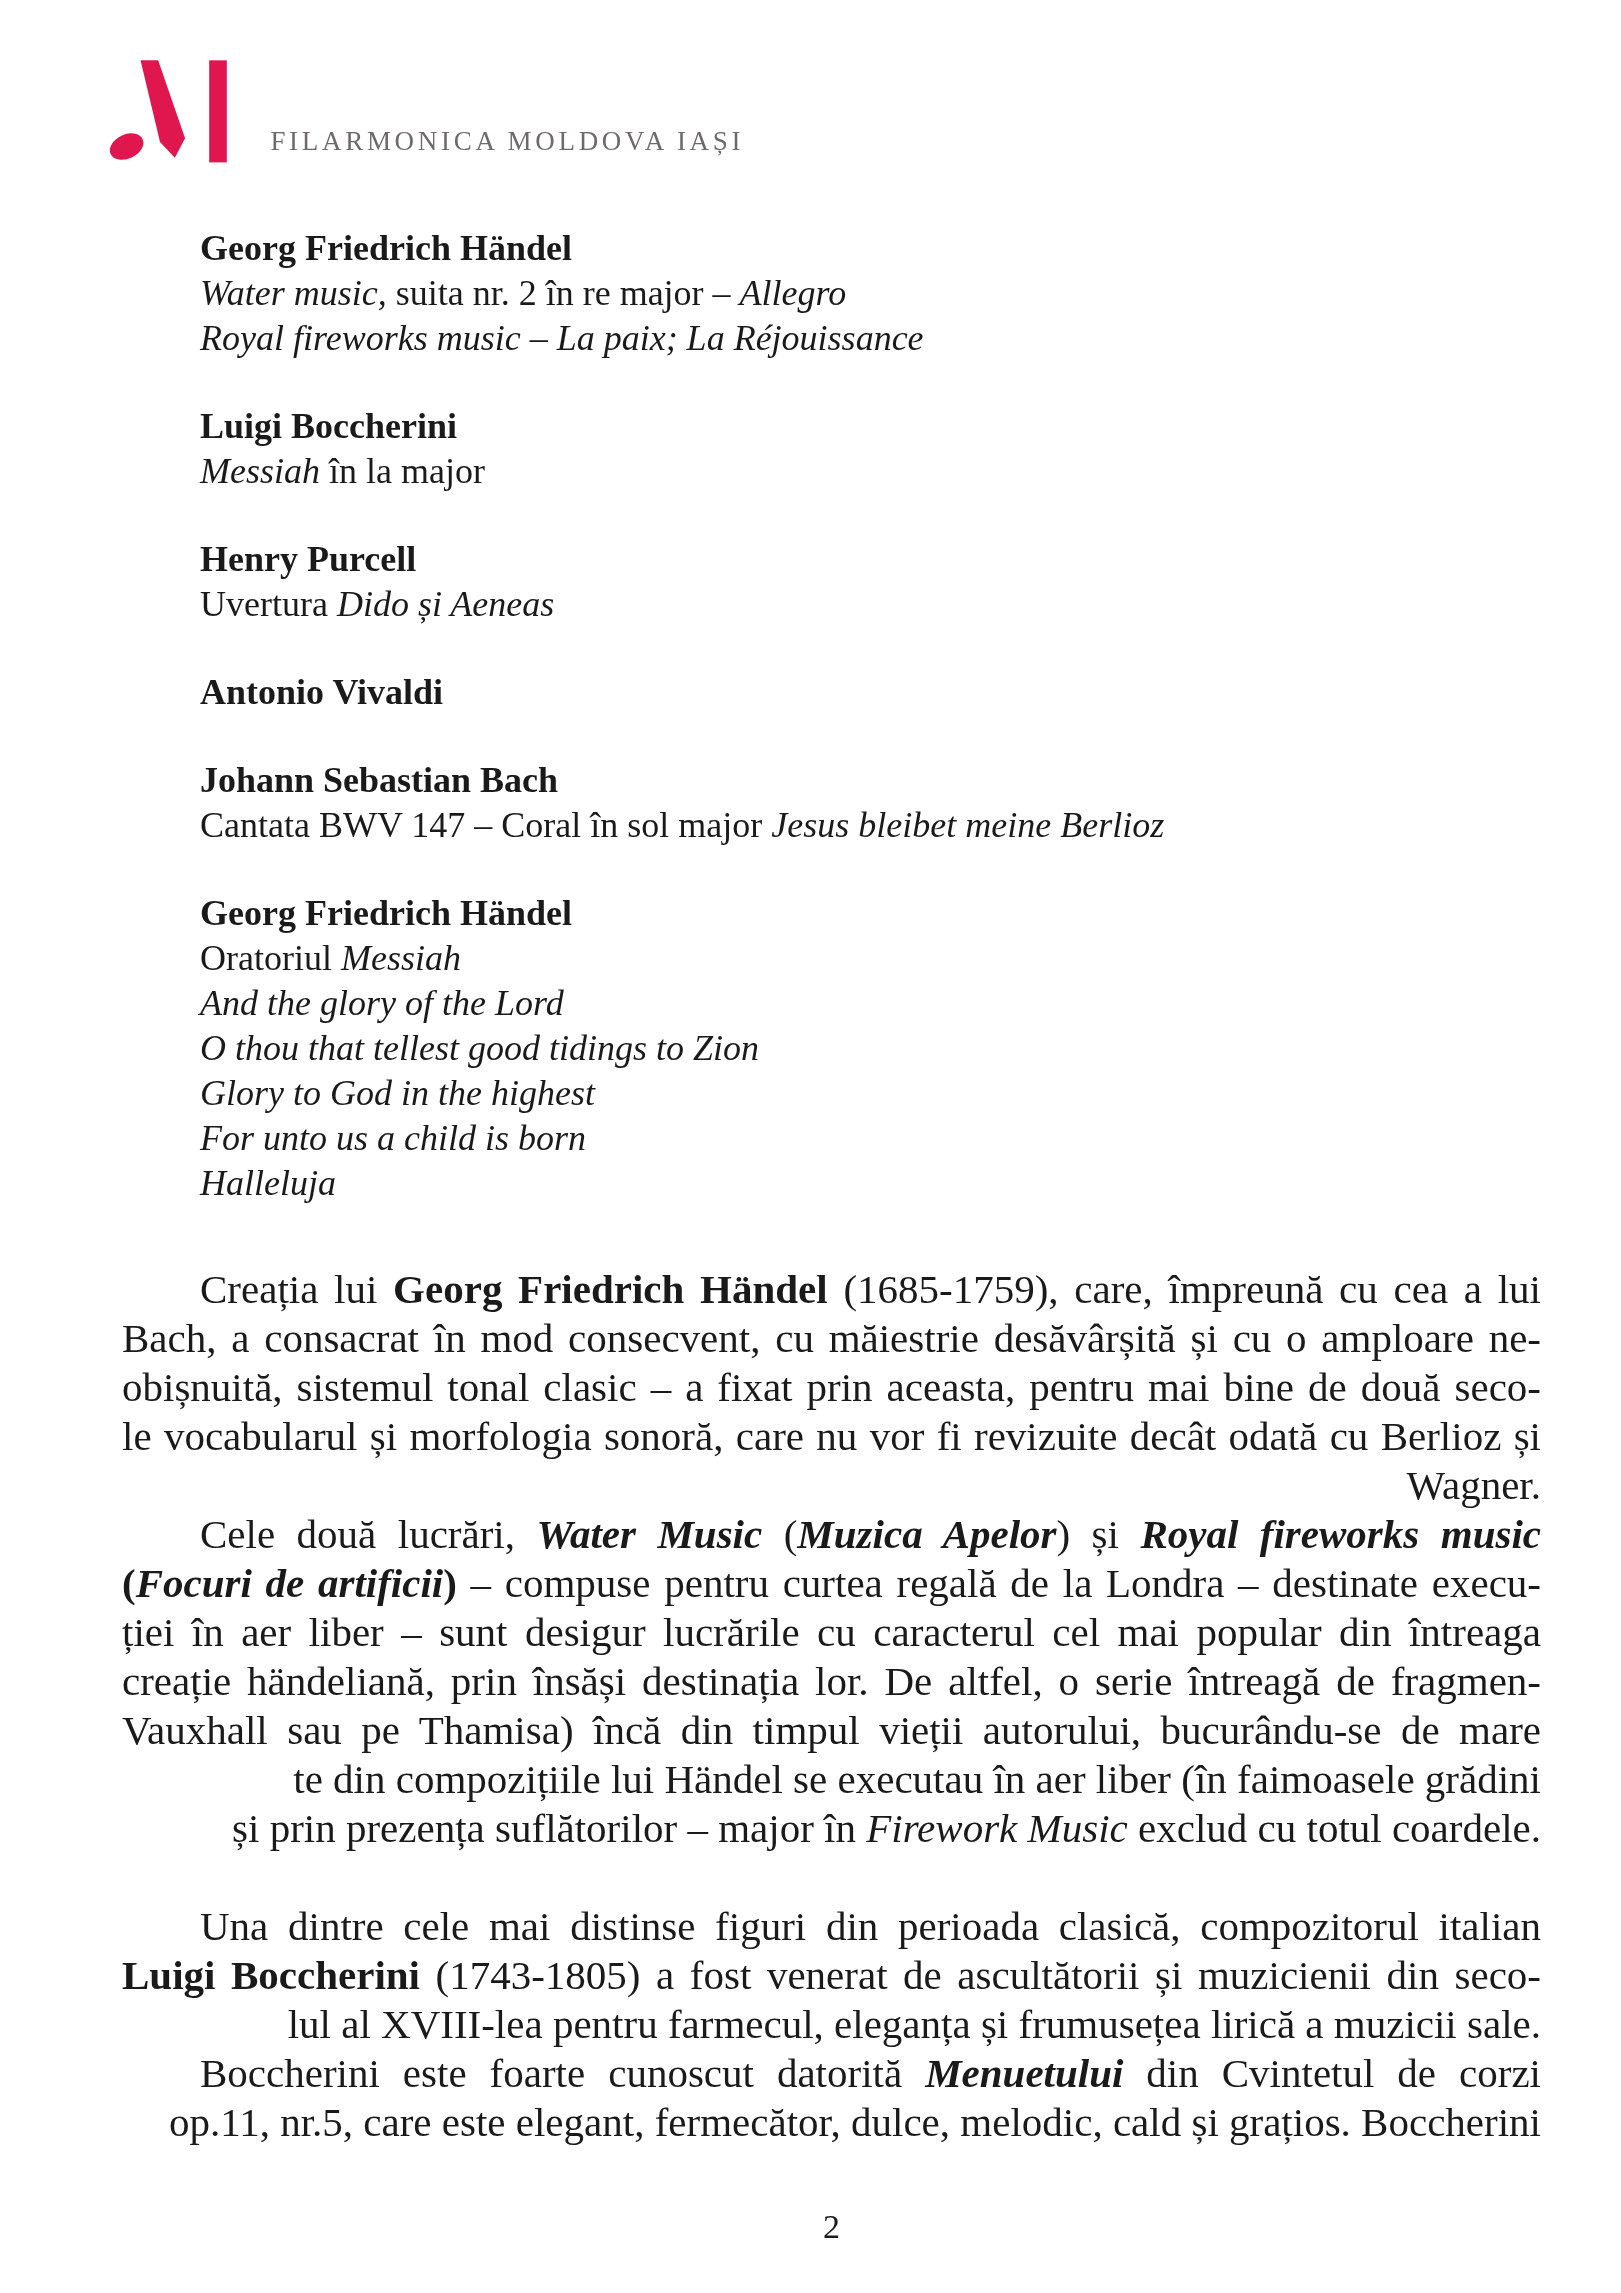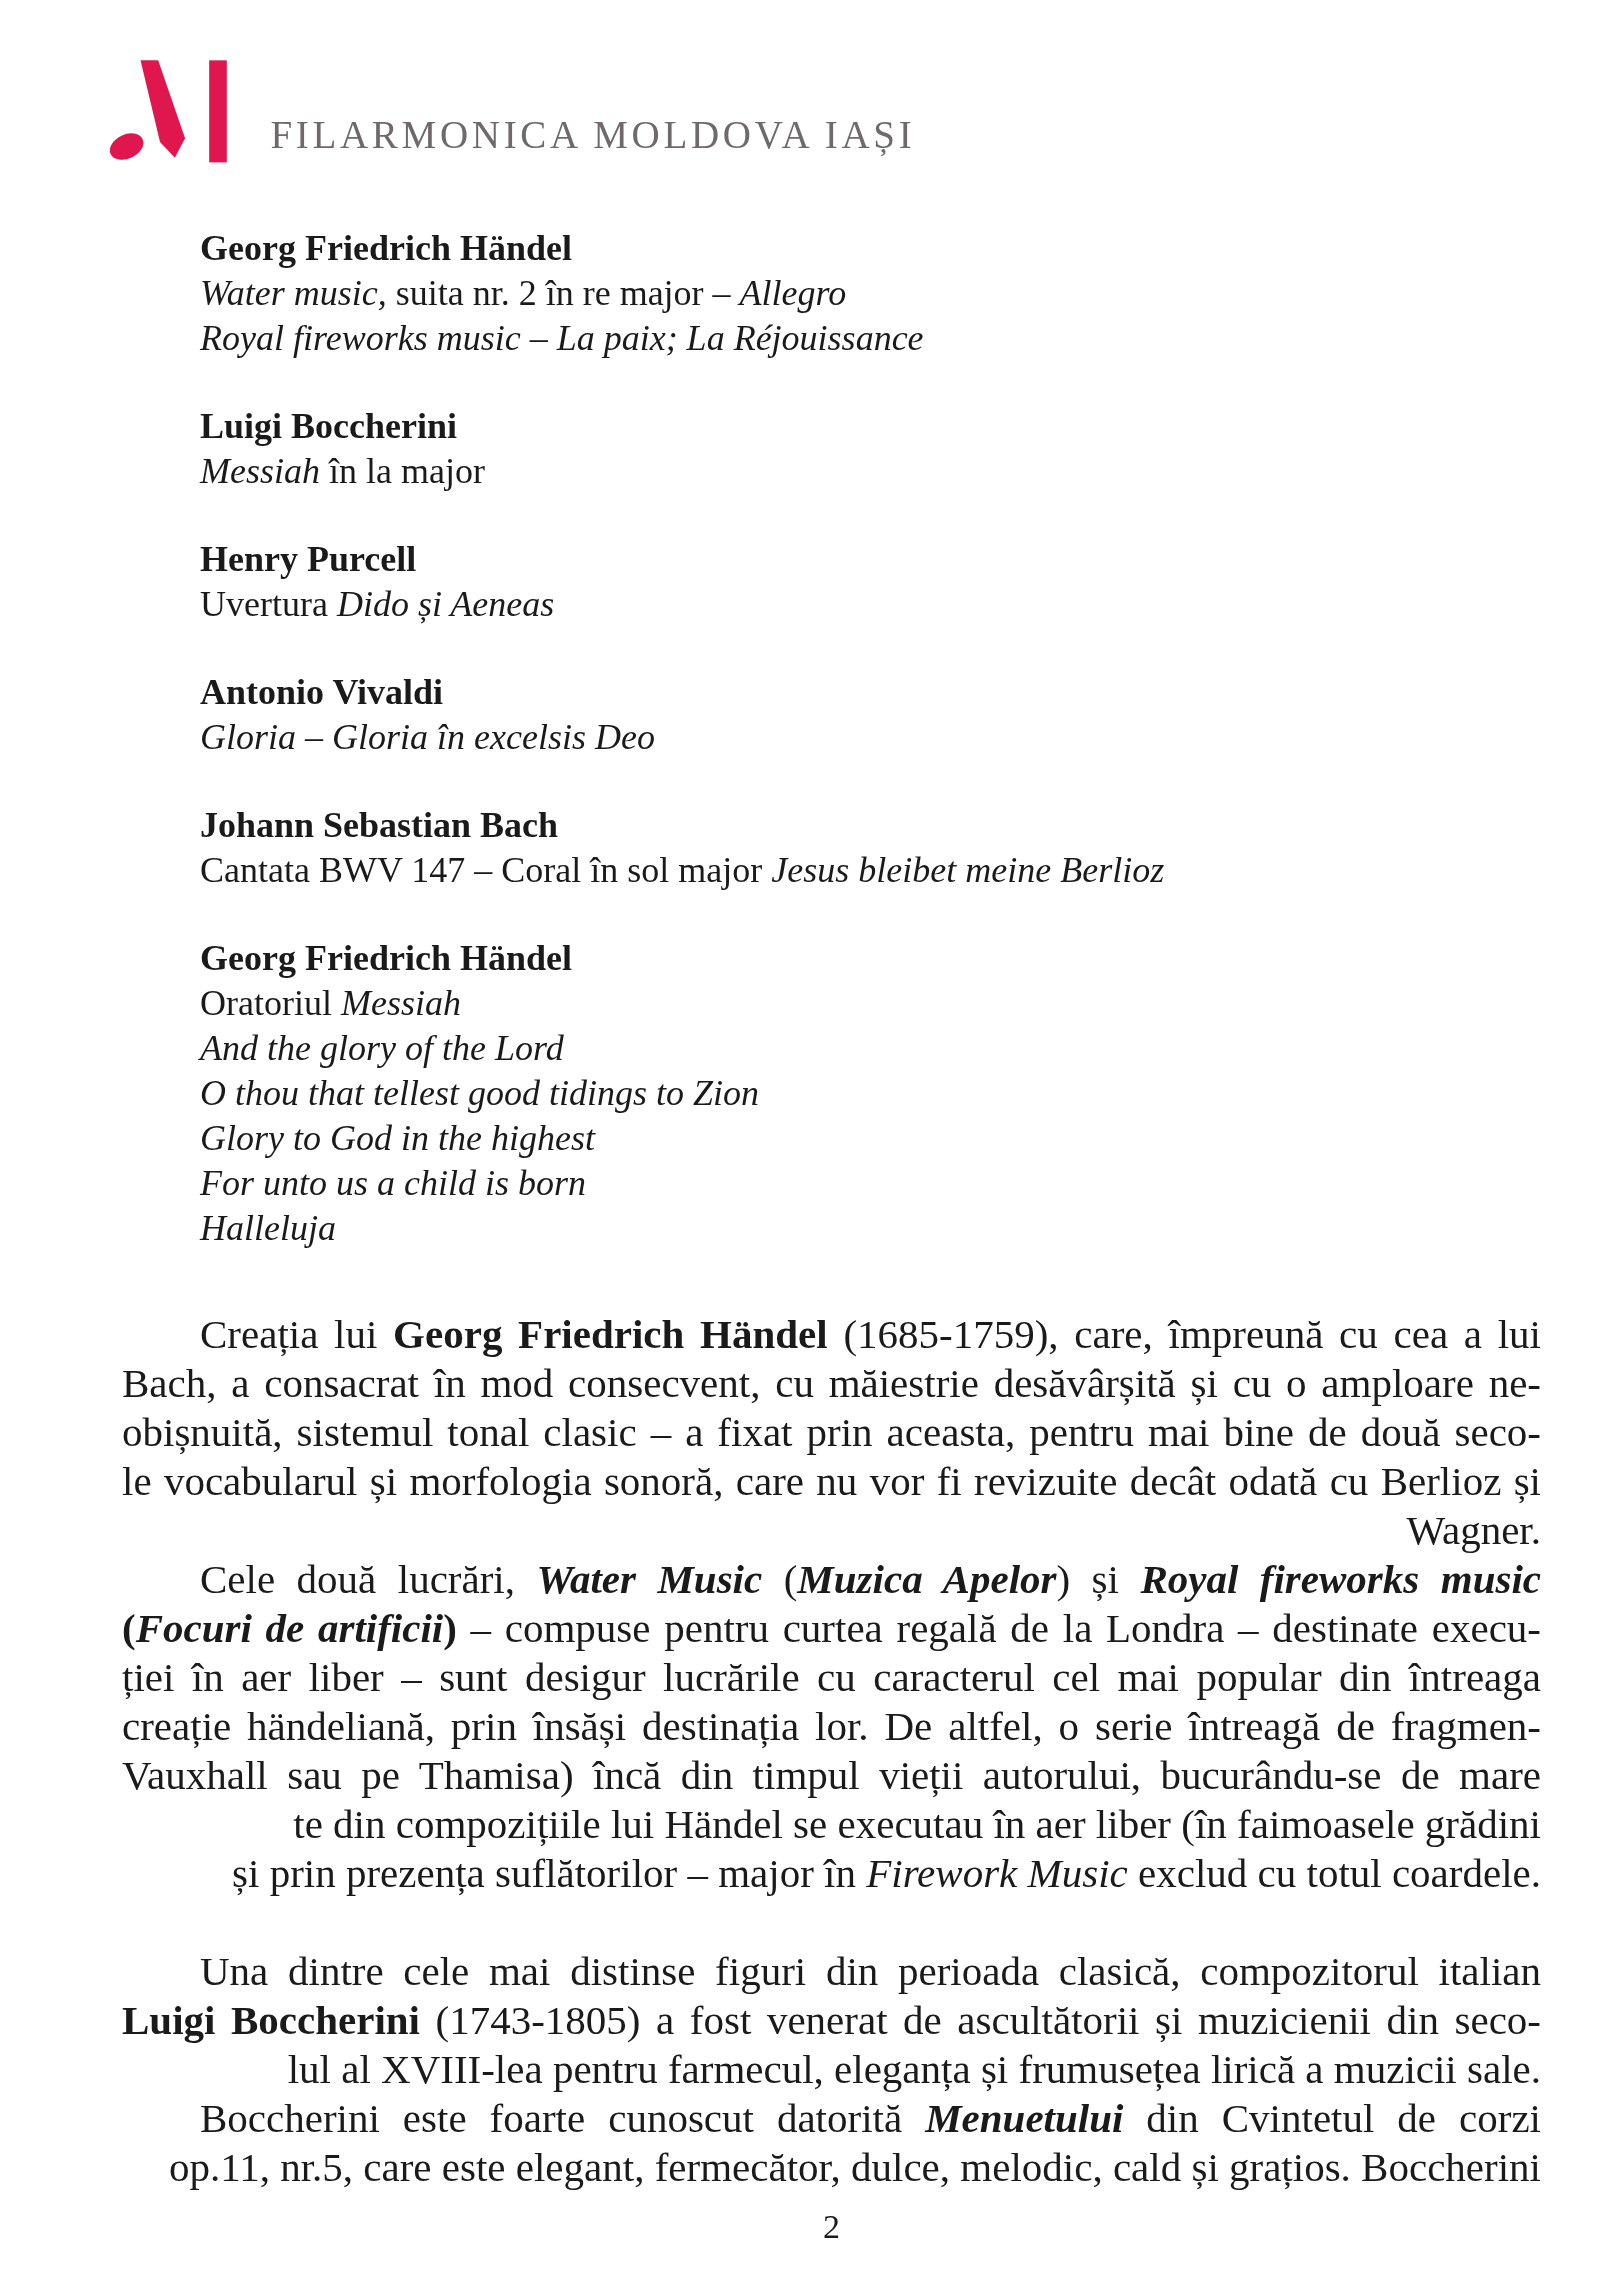--- a/index.html
+++ b/index.html
@@ -17,21 +17,21 @@
     padding:48px 80px 0 122px;
     font-family:"Liberation Serif","DejaVu Serif",serif;
     color:var(--text);
     overflow:hidden;
   }
   
   .header{display:flex;align-items:flex-end;gap:20.4px;height:122px;margin-left:-39px;}
   .logo{flex:0 0 auto;display:block;}
   .logo *{fill:var(--accent);}
   .brand{
-    font-size:39px;letter-spacing:3.7px;color:var(--brand_gray);
+    font-size:27px;letter-spacing:3.7px;color:var(--brand_gray);
     padding-bottom:13px;white-space:nowrap;
   }
   
   .program{
     margin-top:56px;
     padding-left:78px;
     font-size:36px;line-height:45px;
   }
   .program .group{margin-bottom:43px;}
   .program .composer{font-weight:bold;}
@@ -76,21 +76,20 @@
       <div class="group">
         <div class="composer">Luigi Boccherini</div>
         <div class="work"><span class="i">Messiah</span><span> în la major</span></div>
       </div>
       <div class="group">
         <div class="composer">Henry Purcell</div>
         <div class="work"><span>Uvertura </span><span class="i">Dido și Aeneas</span></div>
       </div>
       <div class="group">
         <div class="composer">Antonio Vivaldi</div>
-        <div class="work"><span class="i">Gloria – Gloria în excelsis Deo</span></div>
       </div>
       <div class="group">
         <div class="composer">Johann Sebastian Bach</div>
         <div class="work"><span>Cantata BWV 147 – Coral în sol major </span><span class="i">Jesus bleibet meine Berlioz</span></div>
       </div>
       <div class="group">
         <div class="composer">Georg Friedrich Händel</div>
         <div class="work"><span>Oratoriul </span><span class="i">Messiah</span></div>
         <div class="work"><span class="i">And the glory of the Lord</span></div>
         <div class="work"><span class="i">O thou that tellest good tidings to Zion</span></div>

